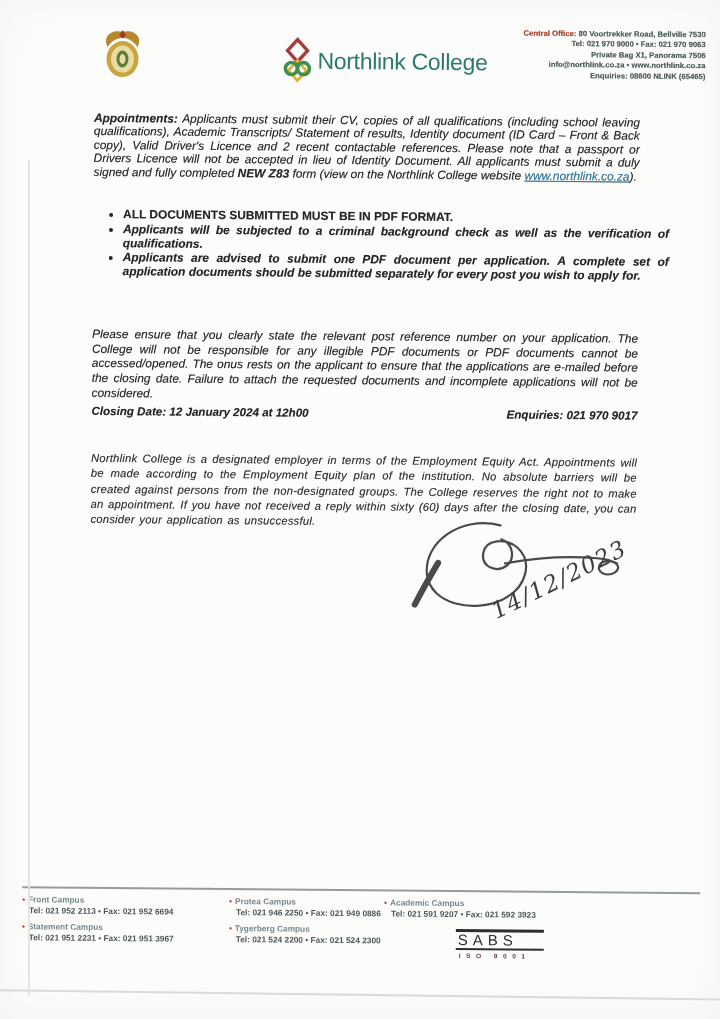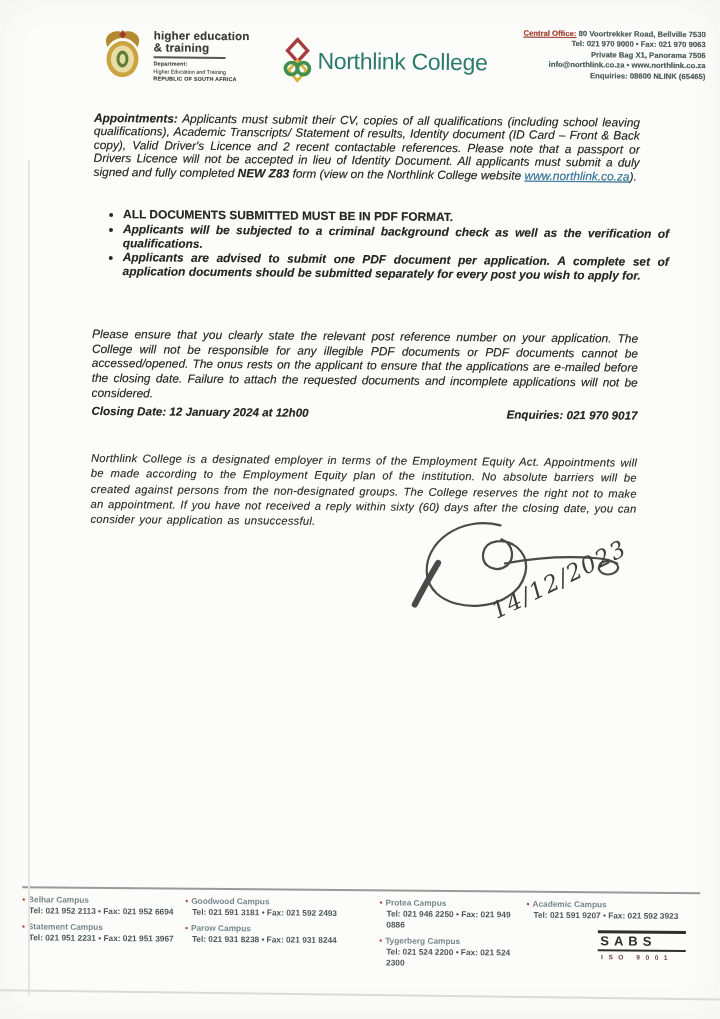--- a/index.html
+++ b/index.html
@@ -18,21 +18,21 @@
   .dept-line{font-weight:bold;font-size:11.5px;line-height:12px;color:#3c3c3c;letter-spacing:0.2px;}
   .dept-sub{font-size:5.4px;line-height:6.6px;color:#4a4a4a;margin-top:1px;}
   .dept-sub.b{font-weight:bold;letter-spacing:0.2px;}
   .dept-rule{height:2.5px;background:#555;width:72px;margin:2.5px 0 2px 0;}
 
   .college-logo{position:absolute;left:283px;top:34px;display:flex;align-items:center;gap:5px;}
   .college-name{font-size:23px;color:#2b7a6b;font-weight:500;letter-spacing:-0.3px;}
 
   .contact{position:absolute;right:14px;top:24px;text-align:right;
     font-size:7.7px;line-height:10.4px;color:#4c5f5c;font-weight:bold;}
-  .contact .red{color:#b0402c;text-decoration:underline;}
+  .contact .red{color:#b0402c;}
 
   
   .para{position:absolute;left:95px;width:546px;text-align:justify;}
   .intro{top:99px;font-size:11.9px;line-height:13.5px;font-style:italic;}
   .intro .lead{font-weight:bold;}
   .intro .emph{font-weight:bold;}
   .intro a{color:#2f7ba6;}
   .bullets{top:207px;margin:0;padding:0 0 0 30px;font-size:11.9px;line-height:13.8px;}
   .bullets li{margin-bottom:1px;text-align:justify;}
   .b-caps{font-weight:bold;}
@@ -50,21 +50,21 @@
   .footer{position:absolute;left:30px;top:886px;width:678px;}
   .footer-rule{height:2px;background:#949c9c;margin-bottom:6px;}
   .cols{display:flex;}
   .col{box-sizing:border-box;}
   .col1{width:172px;} .col2{width:168px;} .col3{width:155px;margin-left:35px;} .col4{width:183px;}
   .campus{margin-bottom:5px;}
   .campus-name{font-size:8.3px;line-height:11px;font-weight:bold;color:#77878c;}
   .campus-name .dot{color:#b0402c;margin-right:3px;}
   .campus-tel{font-size:8.3px;line-height:11px;color:#4e585a;padding-left:7px;font-weight:bold;}
   .sabs{width:88px;margin-left:72px;margin-top:9px;border-top:3.5px solid #2e2e2e;padding-top:0;}
-  .sabs-brand{font-size:13px;font-weight:bold;letter-spacing:5px;color:#2e2e2e;
+  .sabs-brand{font-size:15px;font-weight:normal;letter-spacing:5px;color:#2e2e2e;
     border-bottom:2px solid #2e2e2e;line-height:16px;padding-left:2px;}
   .sabs-cert{font-size:6.6px;letter-spacing:5.5px;color:#6a4040;font-weight:bold;
     margin-top:1.5px;padding-left:3px;}
 
   
   .edge-left{position:absolute;left:28px;top:160px;width:1.5px;height:835px;background:#e4e4e1;}
   .edge-bottom{position:absolute;left:-20px;top:994px;width:780px;height:2.2px;
     background:#dadad7;transform:rotate(0.75deg);}
 </style>
 </head>
@@ -75,28 +75,20 @@
 
     <div class="dept-block">
       <svg width="46" height="54" viewBox="0 0 46 54">
         <path d="M8,20 C2,8 14,2 23,5 C32,2 44,8 38,20 C33,13 28,11 23,11 C18,11 13,13 8,20 Z" fill="#b5892f"></path>
         <path d="M23,3 l3.5,5 -3.5,3.5 -3.5,-3.5 z" fill="#a03a2a"></path>
         <ellipse cx="23" cy="32" rx="16" ry="18" fill="#c9a43f"></ellipse>
         <ellipse cx="23" cy="32" rx="11.5" ry="13.5" fill="#e8dca4"></ellipse>
         <ellipse cx="23" cy="32" rx="6" ry="8.5" fill="#5c7d3a"></ellipse>
         <ellipse cx="23" cy="32" rx="3" ry="5" fill="#e8dca4"></ellipse>
       </svg>
-      <div class="dept-text doc-text">
-        <div class="dept-line">higher education</div>
-        <div class="dept-line">&amp; training</div>
-        <div class="dept-rule"></div>
-        <div class="dept-sub b">Department:</div>
-        <div class="dept-sub">Higher Education and Training</div>
-        <div class="dept-sub b">REPUBLIC OF SOUTH AFRICA</div>
-      </div>
     </div>
 
     <div class="college-logo">
       <svg width="30" height="48" viewBox="0 0 30 48">
         <path d="M15,3 L25,14 L15,25 L5,14 Z" fill="none" stroke="#a63d3d" stroke-width="3.4"></path>
         <path d="M15,24 L24,34 L15,44 L6,34 Z" fill="none" stroke="#d9b23a" stroke-width="2.8"></path>
         <circle cx="9" cy="32" r="6" fill="none" stroke="#3f8f4f" stroke-width="3.6"></circle>
         <circle cx="21" cy="32" r="6" fill="none" stroke="#3f8f4f" stroke-width="3.6"></circle>
       </svg>
       <span class="college-name">Northlink College</span>
@@ -140,36 +132,26 @@
         <path d="M100,50 C 130,44 165,42 192,44 C 210,45 218,52 210,58 C 202,63 190,58 195,50 C 198,46 206,46 212,49" fill="none" stroke="#4a4a4a" stroke-width="2.2" stroke-linecap="round"></path>
         <text x="92" y="106" transform="rotate(-27 92 106)" font-family="DejaVu Serif, serif" font-style="italic" font-size="23" fill="#3d3d3d" letter-spacing="1.5">14/12/2023</text>
       </svg>
     </div>
 
     <div class="footer">
       <div class="footer-rule"></div>
       <div class="cols">
         <div class="col col1">
           <div class="campus">
-            <div class="campus-name"><span class="dot">•</span><span>Belhar Campus</span></div>
+            <div class="campus-name"><span class="dot">•</span><span>Front Campus</span></div>
             <div class="campus-tel">Tel: 021 952 2113 • Fax: 021 952 6694</div>
           </div>
           <div class="campus">
             <div class="campus-name"><span class="dot">•</span><span>Statement Campus</span></div>
             <div class="campus-tel">Tel: 021 951 2231 • Fax: 021 951 3967</div>
-          </div>
-        </div>
-        <div class="col col2">
-          <div class="campus">
-            <div class="campus-name"><span class="dot">•</span><span>Goodwood Campus</span></div>
-            <div class="campus-tel">Tel: 021 591 3181 • Fax: 021 592 2493</div>
-          </div>
-          <div class="campus">
-            <div class="campus-name"><span class="dot">•</span><span>Parow Campus</span></div>
-            <div class="campus-tel">Tel: 021 931 8238 • Fax: 021 931 8244</div>
           </div>
         </div>
         <div class="col col3">
           <div class="campus">
             <div class="campus-name"><span class="dot">•</span><span>Protea Campus</span></div>
             <div class="campus-tel">Tel: 021 946 2250 • Fax: 021 949 0886</div>
           </div>
           <div class="campus">
             <div class="campus-name"><span class="dot">•</span><span>Tygerberg Campus</span></div>
             <div class="campus-tel">Tel: 021 524 2200 • Fax: 021 524 2300</div>

